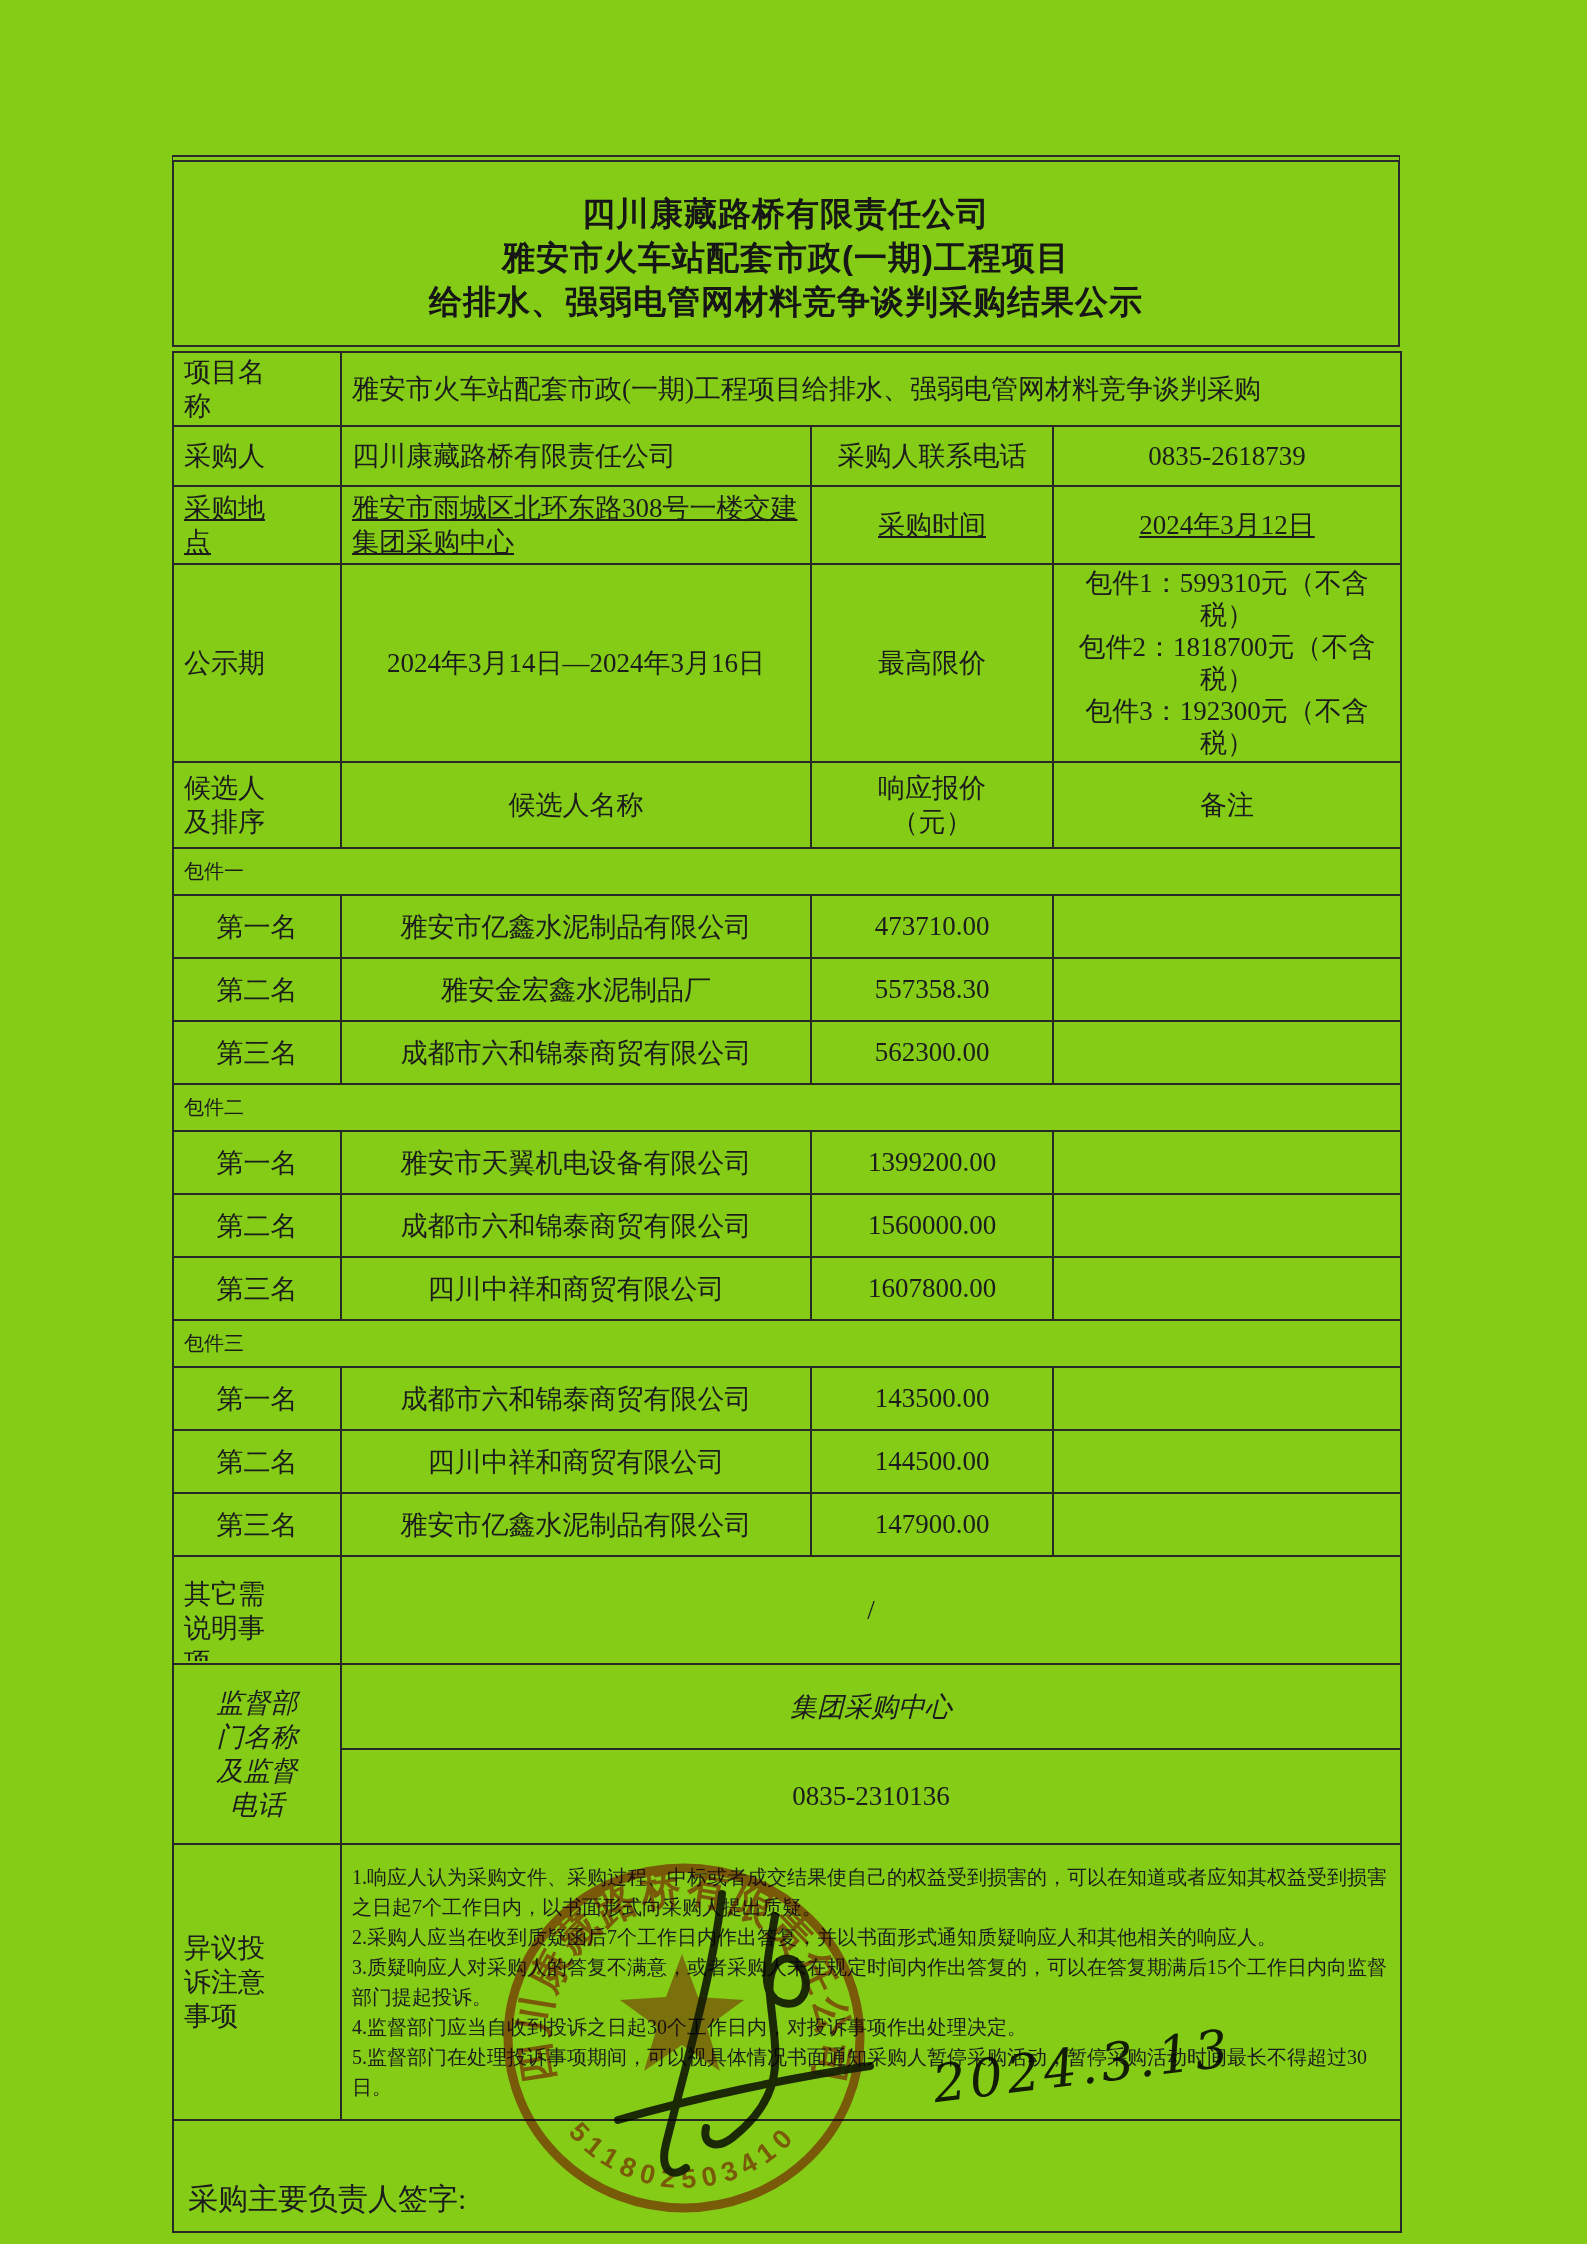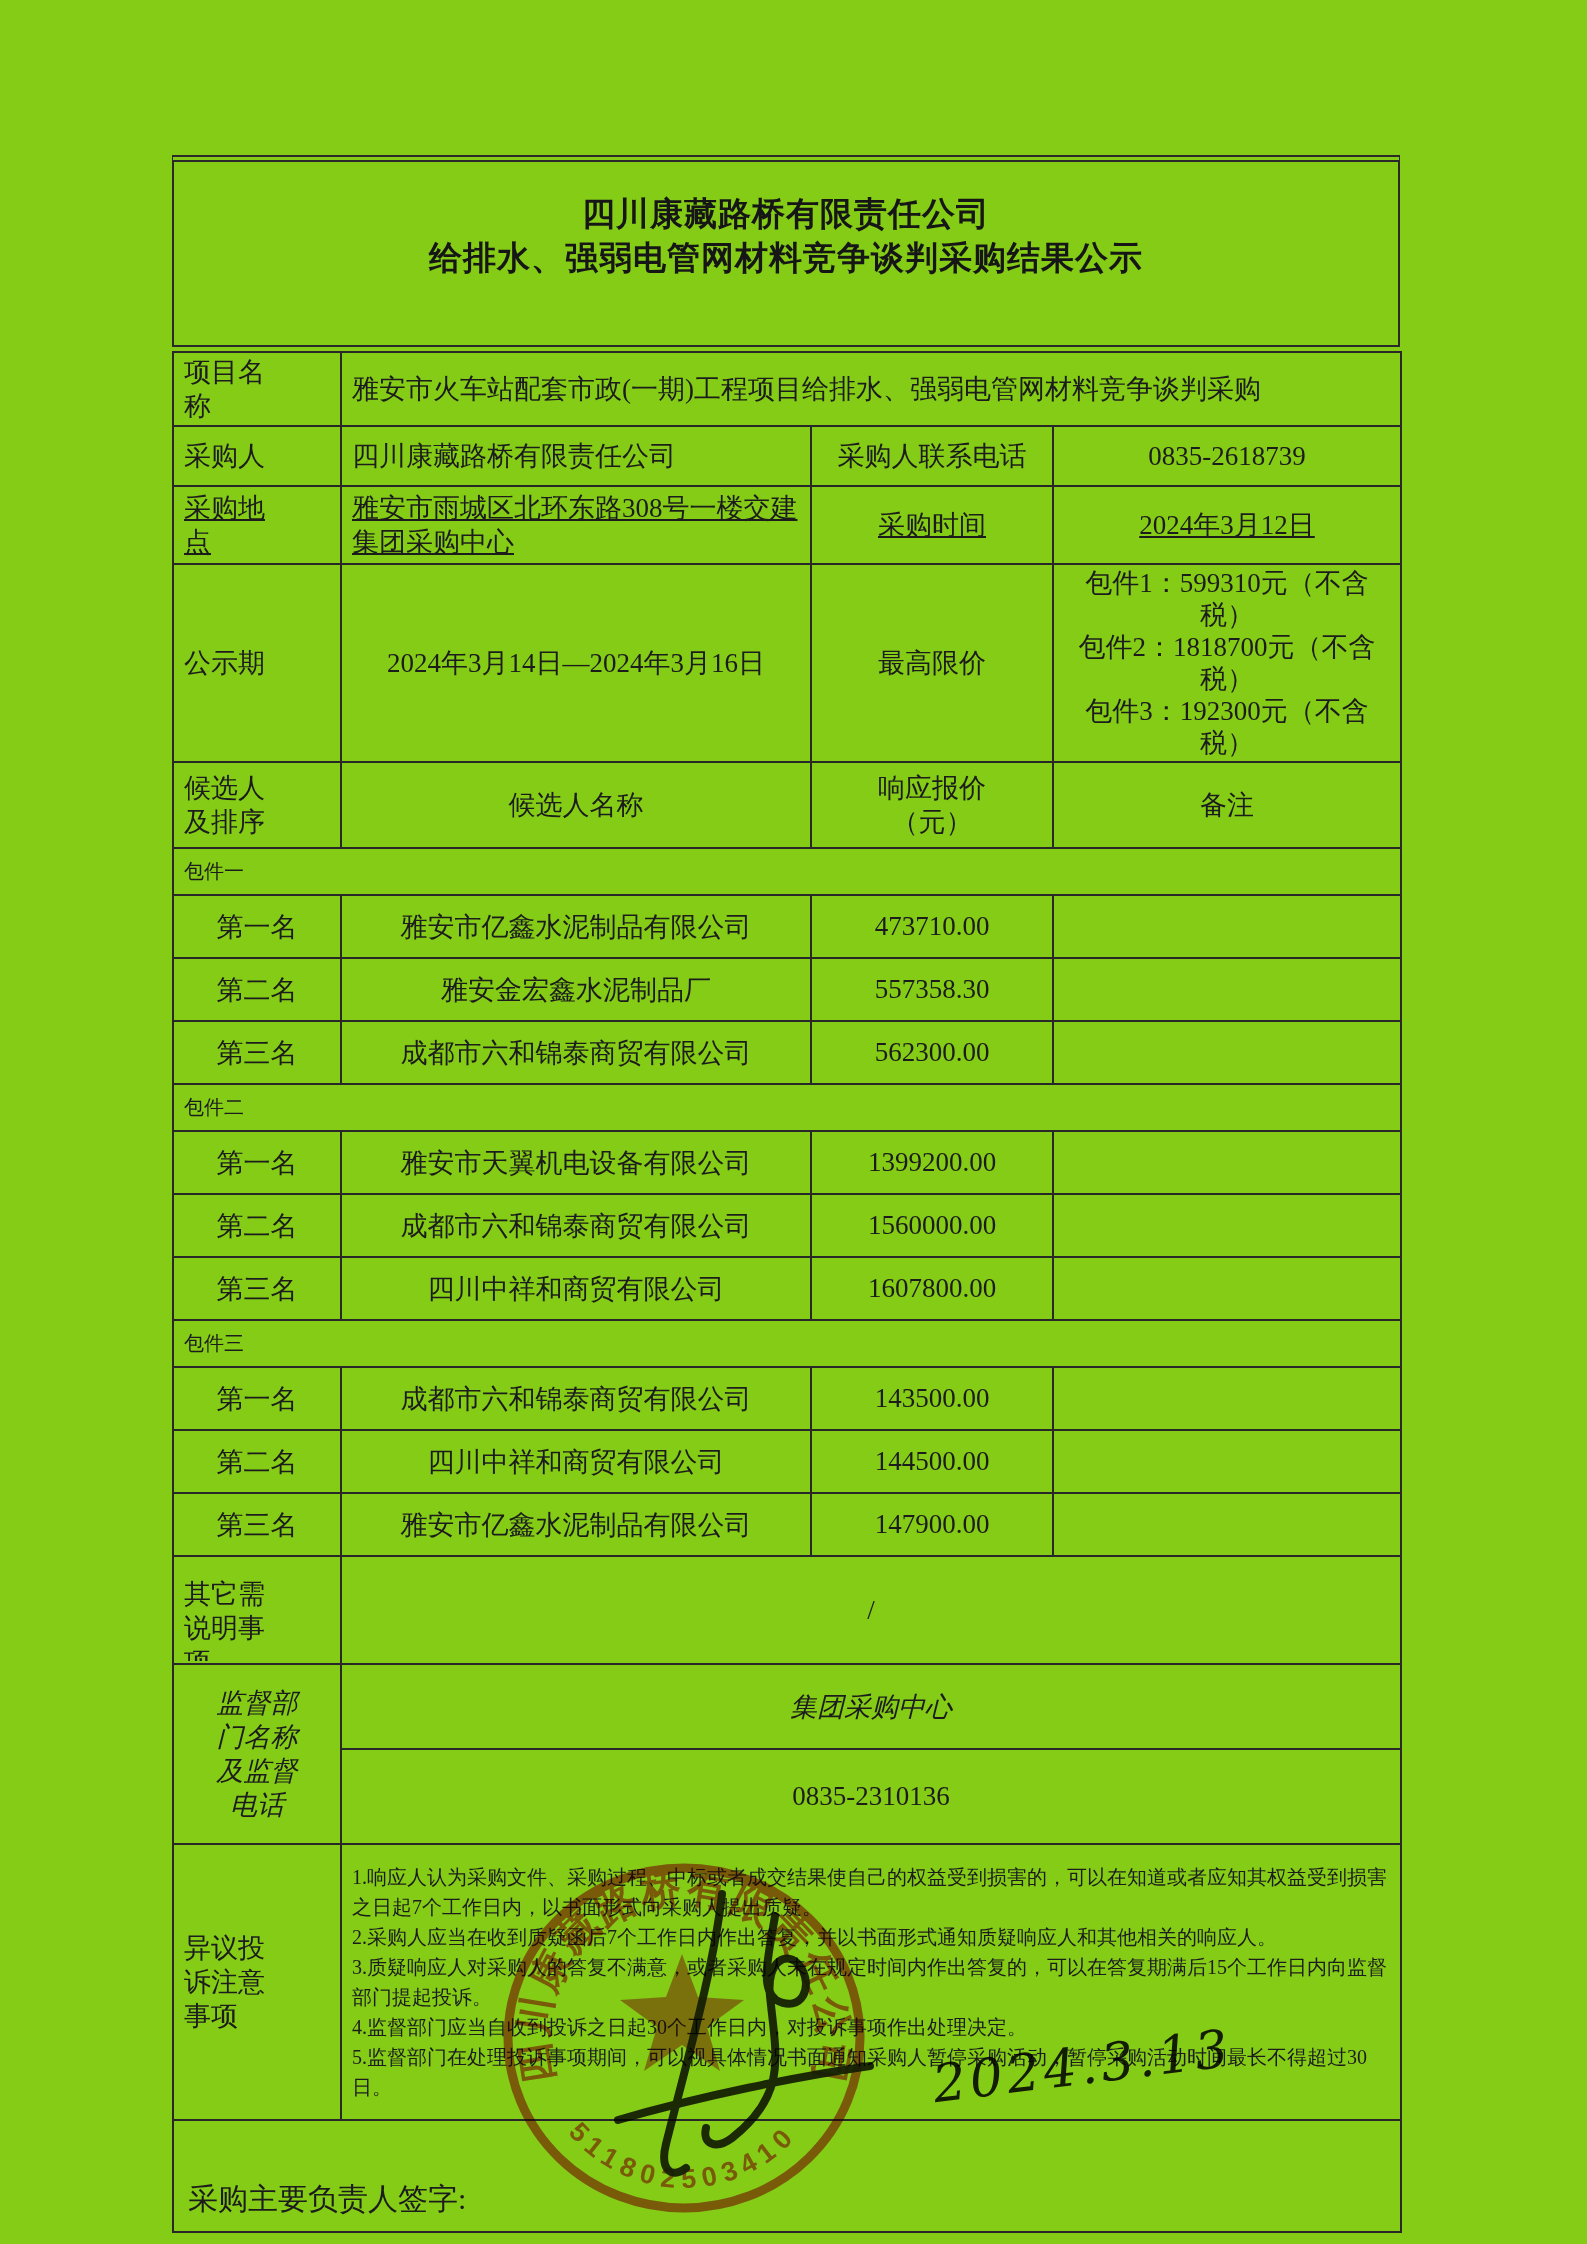--- a/index.html
+++ b/index.html
@@ -51,20 +51,21 @@
   }
 </style>
 </head>
 <body>
 
 <div id="page">
   <div id="doc">
 
     <div class="title-box">
       <div>四川康藏路桥有限责任公司</div>
+      <div>雅安市火车站配套市政(一期)工程项目</div>
       <div>给排水、强弱电管网材料竞争谈判采购结果公示</div>
     </div>
 
     <table class="grid">
       <colgroup>
         <col style="width:168px">
           <col style="width:470px">
         <col style="width:242px">
           <col style="width:348px">
       </colgroup>

